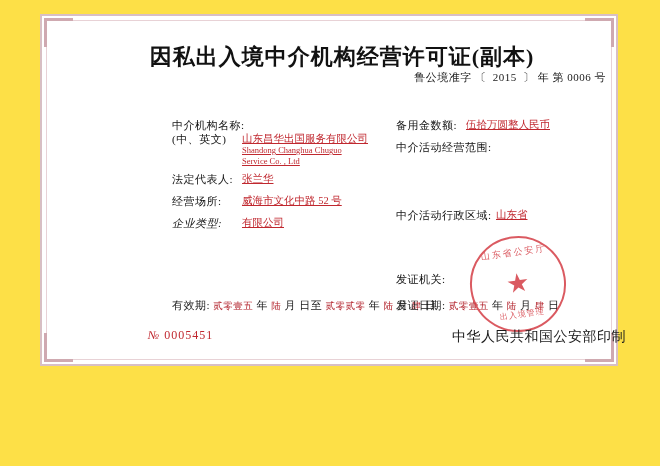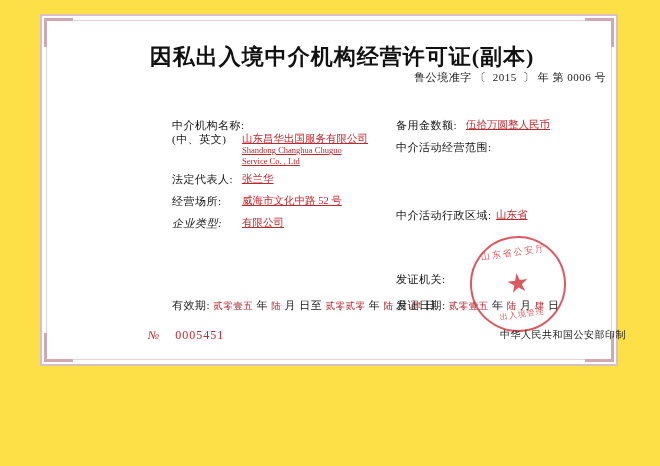--- a/index.html
+++ b/index.html
@@ -160,28 +160,28 @@
     top: 328px;
     font-size: 12px;
     color: #c0282f;
     letter-spacing: 0.5px;
   }
   .no-row .nlabel {
     font-style: italic;
     font-family: "Liberation Serif", serif;
   }
   .no-row .nval {
-    margin-left: 12px;
+    margin-left: 1px;
     letter-spacing: 1px;
   }
   .printer {
     position: absolute;
     right: 58px;
     top: 328px;
-    font-size: 10px;
+    font-size: 14px;
     color: #1a1a1a;
     letter-spacing: 0.5px;
   }
 
   
   .seal {
     position: absolute;
     left: 470px;
     top: 236px;
     width: 92px;

